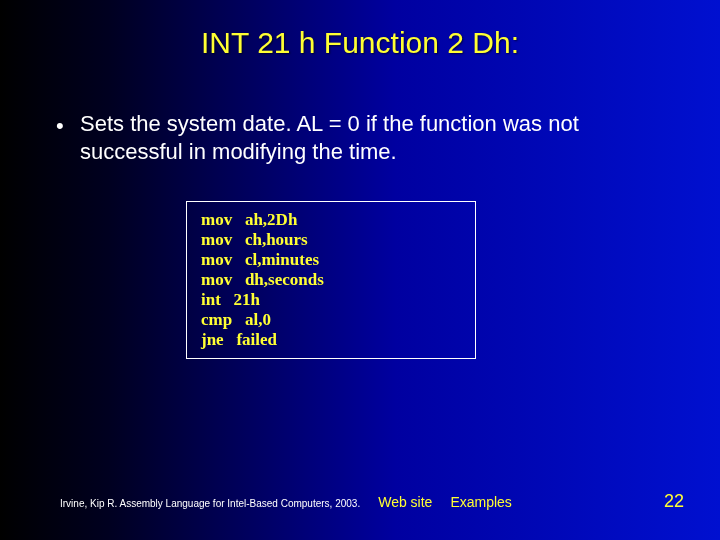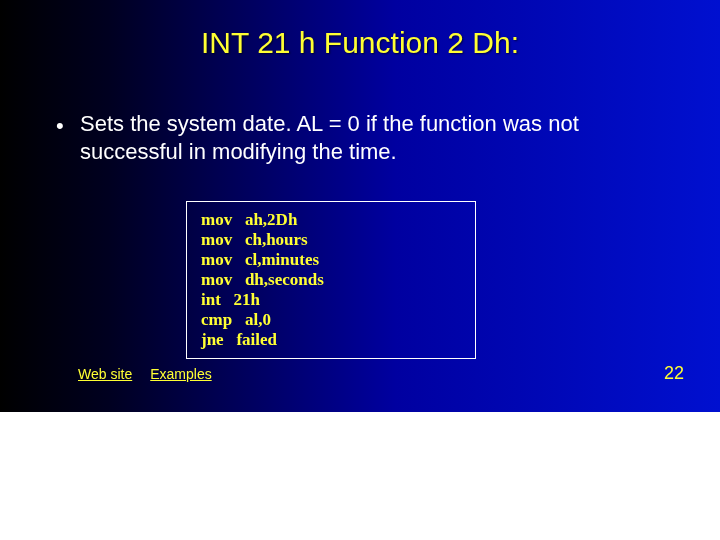--- a/index.html
+++ b/index.html
@@ -5,21 +5,21 @@
   html, body {
     margin: 0;
     padding: 0;
     width: 720px;
     height: 540px;
     overflow: hidden;
     font-family: Arial, Helvetica, sans-serif;
   }
   .slide {
     width: 720px;
-    height: 412px;
+    height: 540px;
     background: linear-gradient(to right, #000000 0%, #000020 15%, #0000a0 55%, #0010d0 100%);
     position: relative;
     box-sizing: border-box;
   }
   .title {
     text-align: center;
     padding-top: 26px;
     color: #ffff33;
     font-size: 30px;
     font-weight: normal;
@@ -80,21 +80,20 @@
     white-space: nowrap;
   }
   .footer-links {
     margin-left: 18px;
     font-size: 14px;
     display: flex;
     gap: 18px;
   }
   .footer-link {
     color: #ffff33;
-    text-decoration: underline;
   }
   .pagenum {
     margin-left: auto;
     color: #ffff33;
     font-size: 18px;
   }
 </style>
 </head>
 <body>
 
@@ -113,20 +112,21 @@
 mov   ch,hours
 mov   cl,minutes
 mov   dh,seconds
 int   21h
 cmp   al,0
 jne   failed</div>
     </div>
   </div>
 
   <div class="footer">
+    <span class="footer-cite">Irvine, Kip R. Assembly Language for Intel-Based Computers, 2003.</span>
     <span class="footer-links">
       <span class="footer-link">Web site</span>
       <span class="footer-link">Examples</span>
     </span>
     <span class="pagenum">22</span>
   </div>
 
 </div>
 
 </body></html>

